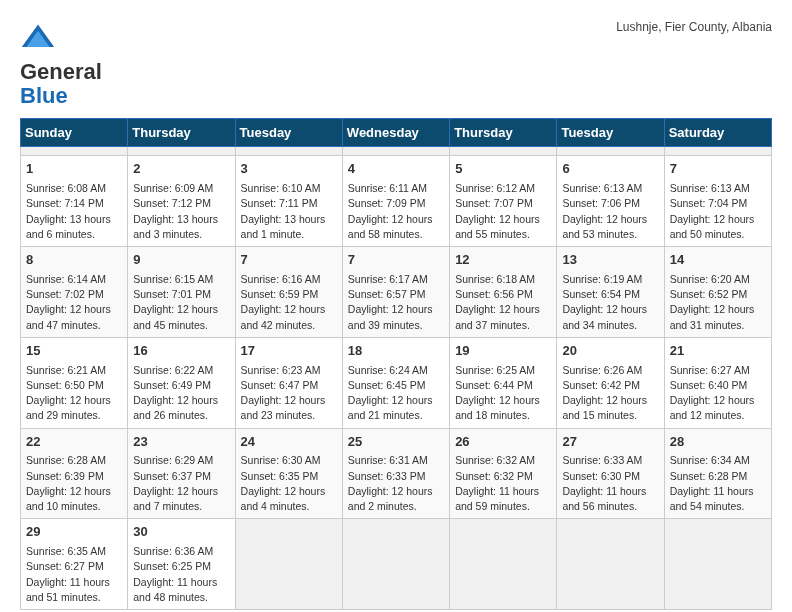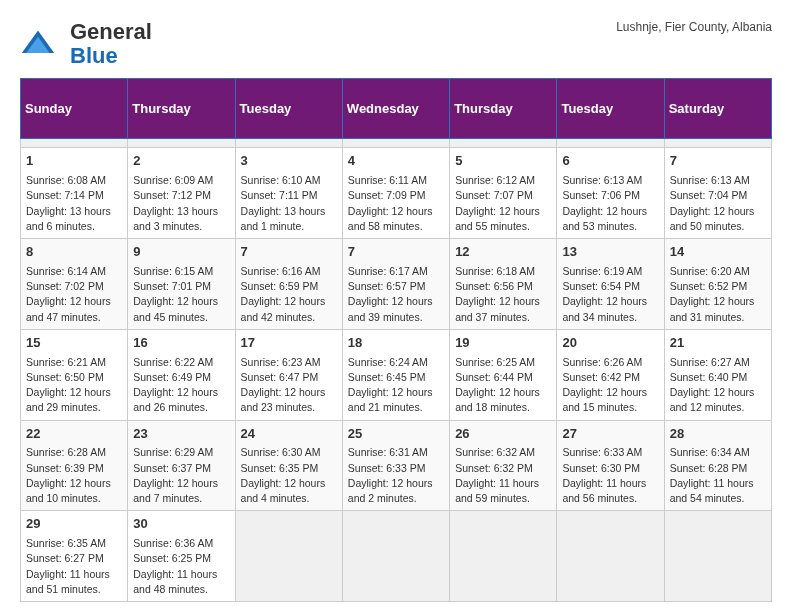--- a/index.html
+++ b/index.html
@@ -11,22 +11,22 @@
       padding: 20px;
     }
     .header-area {
       display: flex;
       justify-content: space-between;
       align-items: flex-start;
       margin-bottom: 10px;
     }
     .logo {
       display: flex;
-      align-items: center;
-      gap: 14px;
+      gap: 4px;
+      flex-direction: column;
     }
     .logo-text {
       font-size: 22px;
       font-weight: bold;
       line-height: 1.1;
     }
     .logo-text span.general { color: #333; }
     .logo-text span.blue { color: #1a6bb5; }
     .logo-icon {
       width: 36px;
@@ -43,23 +43,23 @@
     .location {
       font-size: 12px;
       color: #444;
     }
     table {
       width: 100%;
       border-collapse: collapse;
       font-size: 11px;
     }
     thead tr th {
-      background-color: #701a75;
+      background-color: #0c4a6e;
       color: #fff;
-      padding: 22px 4px;
+      padding: 6px 4px;
       text-align: left;
       font-size: 13px;
       font-weight: bold;
       border: 1px solid #2a6ebb;
     }
     tbody tr td {
       vertical-align: top;
       padding: 4px 5px;
       border: 1px solid #ccc;
       width: 107px;

